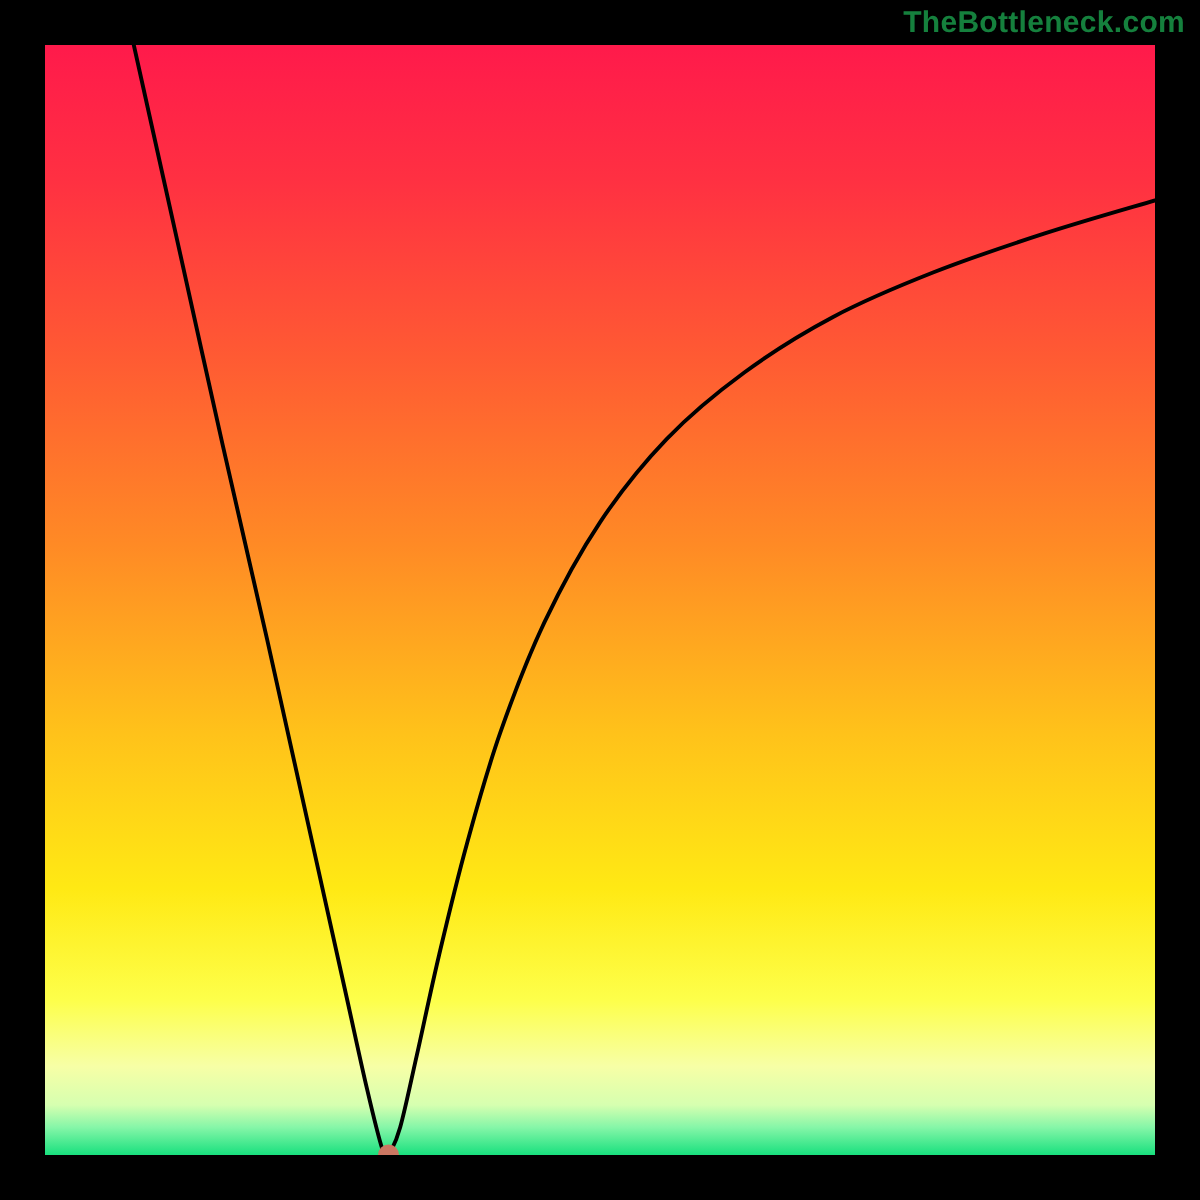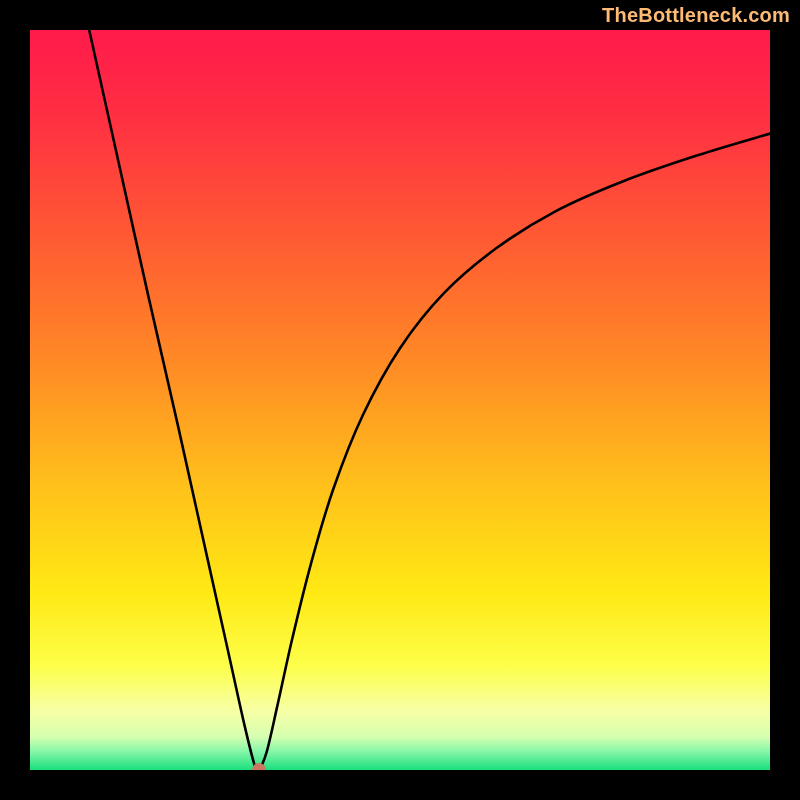--- a/index.html
+++ b/index.html
@@ -14,21 +14,21 @@
   .frame {
     position: relative;
     width: 800px;
     height: 800px;
     background: #000;
   }
   .watermark {
     position: absolute;
     top: 4px;
     right: 10px;
-    color: #fdba74;
+    color: #15803d;
     font-size: 20px;
     font-weight: 600;
     letter-spacing: 0.2px;
     user-select: none;
   }
   .plot-area {
     position: absolute;
     left: 30px;
     top: 30px;
     width: 740px;

